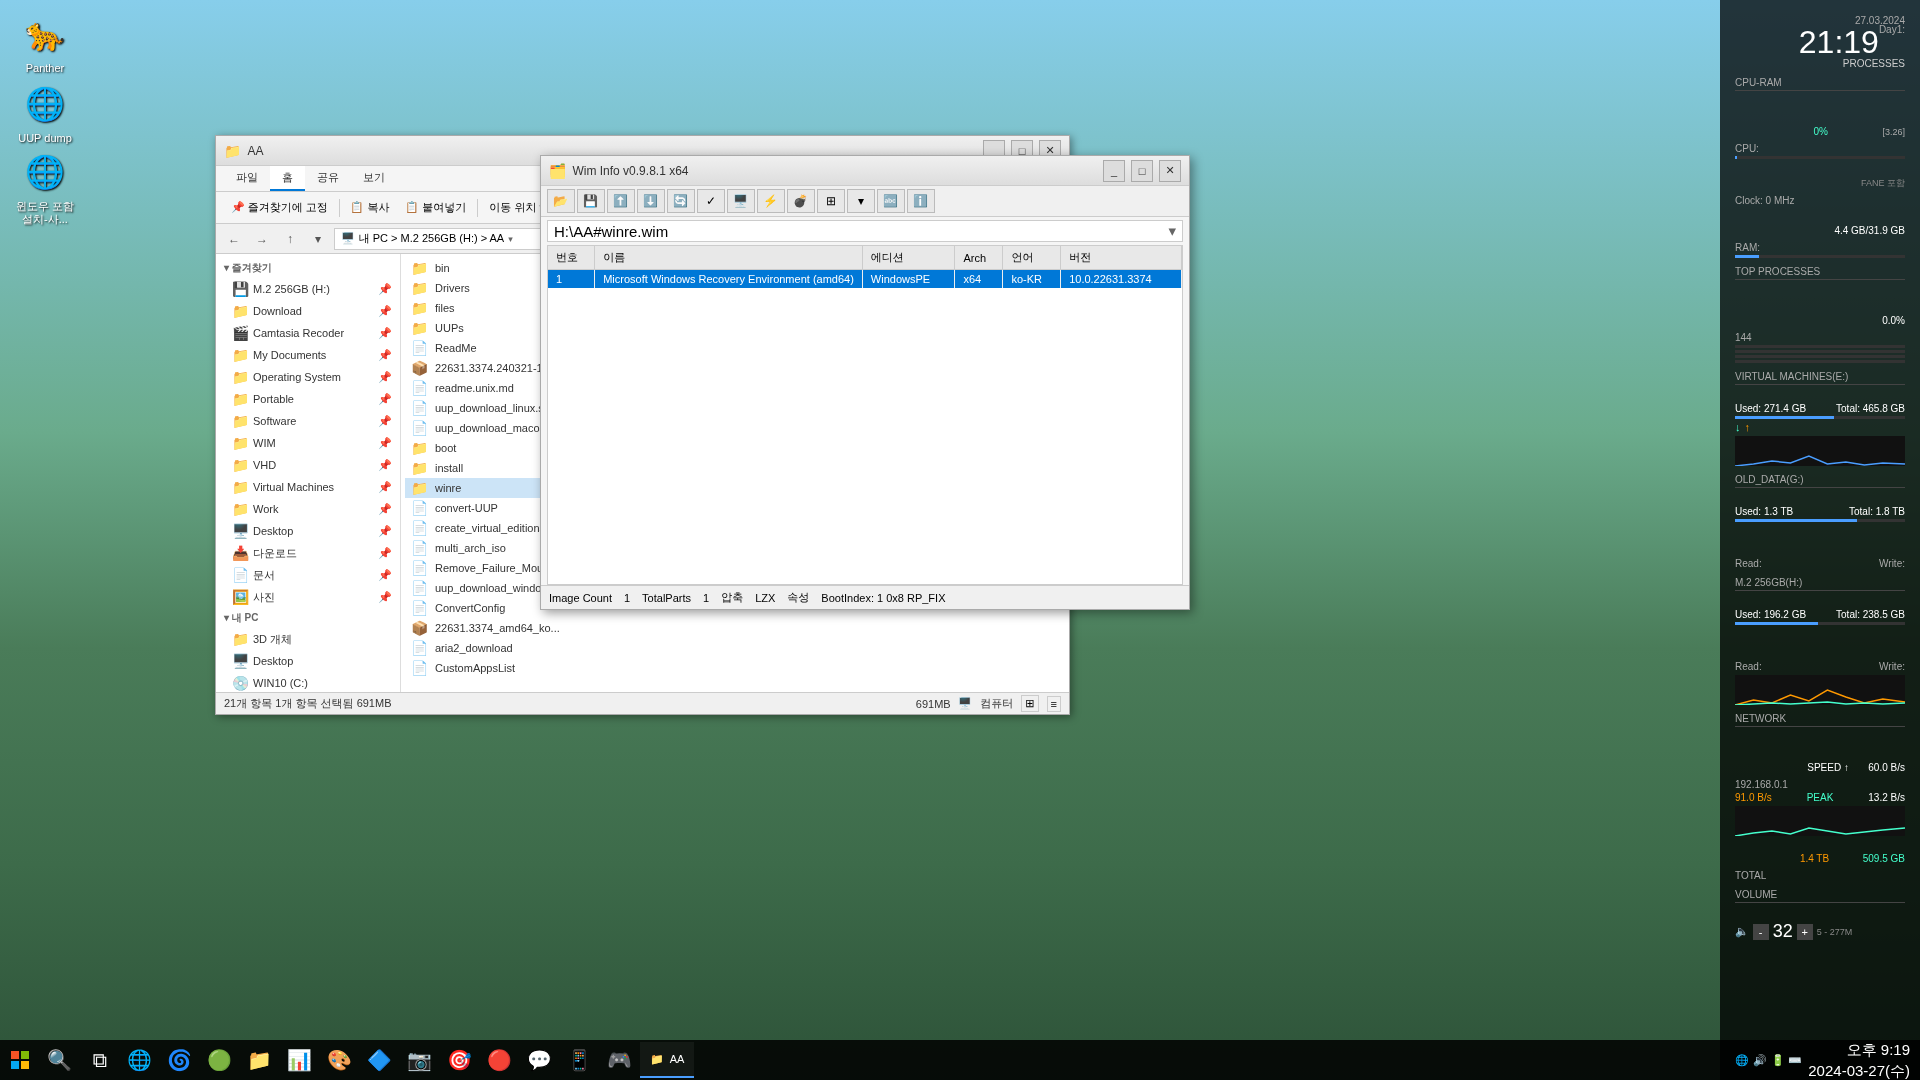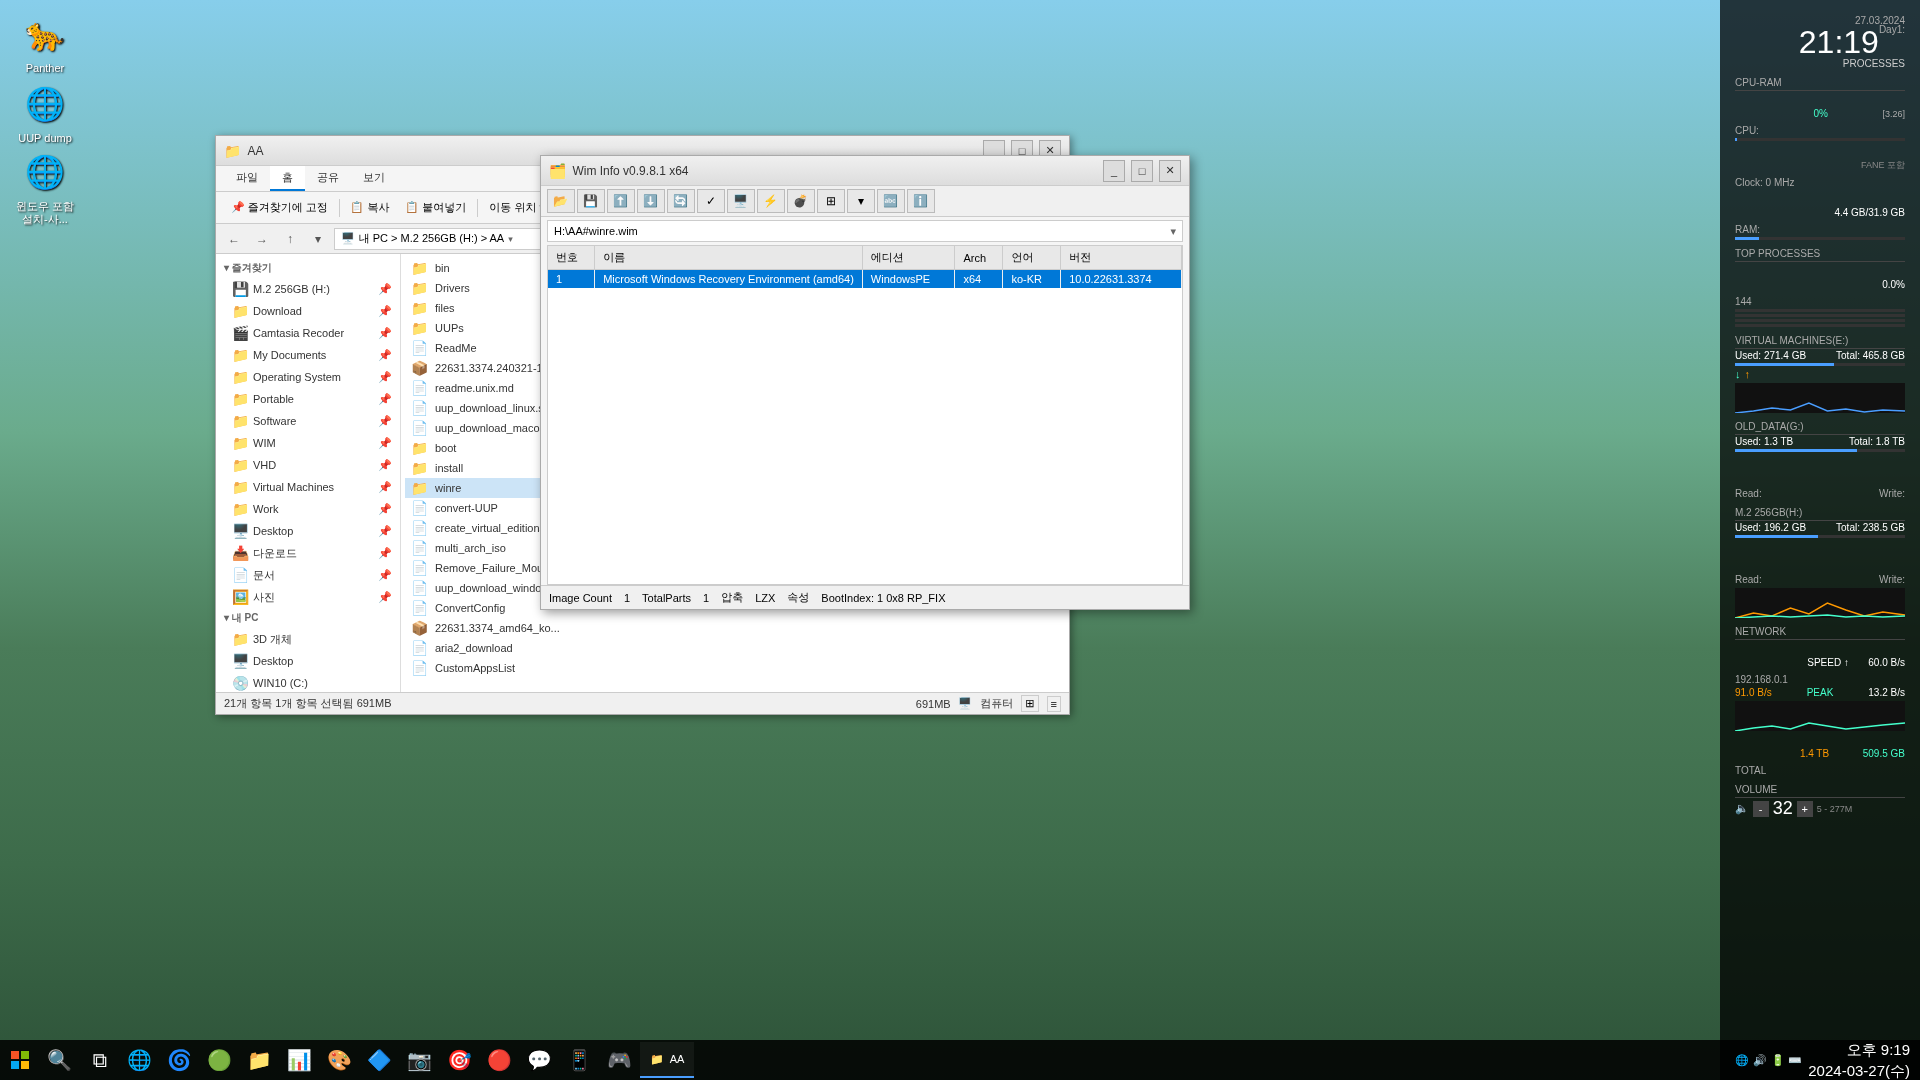--- a/index.html
+++ b/index.html
@@ -346,21 +346,21 @@
       font-size: 12px;
     }
     .wim-address {
       margin: 3px 6px;
       height: 22px;
       background: white;
       border: 1px solid #ccc;
       display: flex;
       align-items: center;
       padding: 0 6px;
-      font-size: 11px;
+      font-size: 15px;
       gap: 4px;
     }
     .wim-table-container {
       flex: 1;
       overflow: auto;
       background: white;
       margin: 0 6px 0 6px;
       border: 1px solid #ccc;
     }
     .wim-table {
@@ -433,21 +433,21 @@
       font-size: 10px;
       color: #ccc;
     }
     .rp-section {
       margin-top: 8px;
     }
     .rp-section-title {
       font-size: 10px;
       color: #aaa;
       text-transform: uppercase;
-      margin-bottom: 0;
+      margin-bottom: 18px;
       border-bottom: 1px solid #444;
       padding-bottom: 2px;
     }
     .rp-row {
       display: flex;
       justify-content: space-between;
       align-items: center;
       margin-bottom: 2px;
       font-size: 10px;
     }

